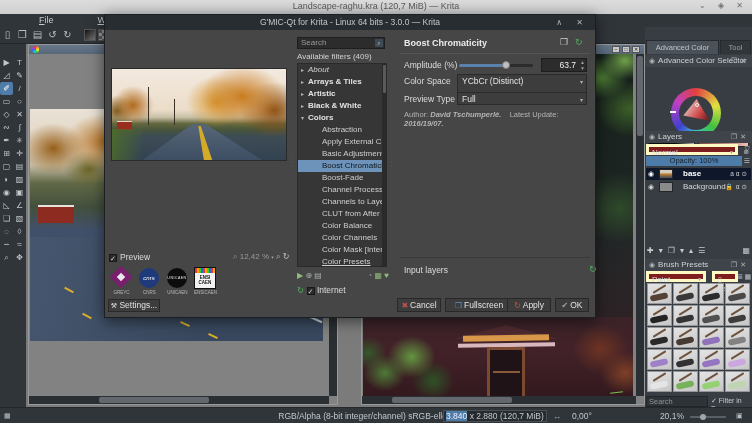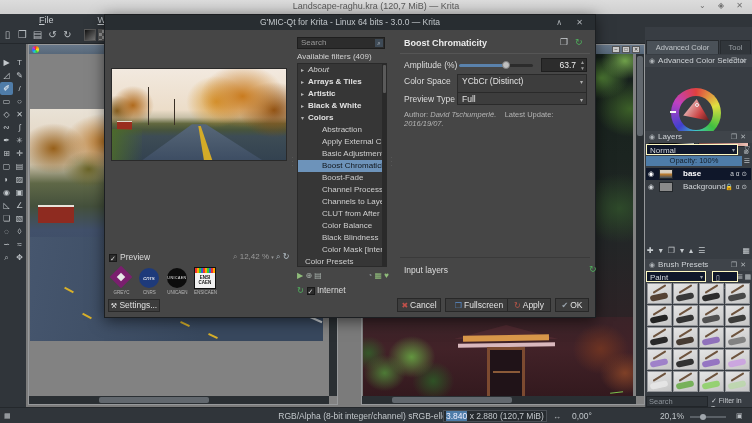--- a/index.html
+++ b/index.html
@@ -83,21 +83,21 @@
   #wheel-in{position:absolute;left:8px;top:8px;width:34px;height:34px;border-radius:50%;background:#383d43;}
   #tri{position:absolute;left:9px;top:9px;width:32px;height:32px;clip-path:polygon(52% 6%,92% 74%,10% 58%);
     background:linear-gradient(125deg,#f0eeee 8%,#cc4444 58%,#2a0a0a 96%);}
   #tri-marker{position:absolute;left:24px;top:15px;width:4px;height:4px;border:1px solid #eee;border-radius:50%;}
   #hue-marker{position:absolute;left:-1px;top:23px;width:6px;height:2px;background:#f4f4f4;}
   .gbar{position:absolute;top:112px;height:8px;border:1px solid #24282c;}
   #gbar1{left:3px;width:47px;background:linear-gradient(to right,#0a0a0a 60%,#b8b8b8);}
   #gbar2{left:53px;width:51px;background:linear-gradient(to right,#7e463e,#eec0b4);}
   .tinyico{position:absolute;font-size:7px;color:#b9bec2;}
   
-  .dd{background:#0f172a;border:1px solid #fef9c3;color:#d4d8dc;font-size:8px;line-height:9px;padding:1px 3px;position:absolute;}
+  .dd{background:#7f1d1d;border:3px solid #fef9c3;color:#d4d8dc;font-size:8px;line-height:9px;padding:1px 3px;position:absolute;}
   .dd .caret{position:absolute;right:2px;top:1px;font-size:6px;color:#9aa0a5;}
   #opacity-bar{position:absolute;left:1px;top:129px;width:96px;height:10px;background:#4e7ca8;color:#14202c;font-size:7.5px;text-align:center;line-height:10px;}
   .lrow{position:absolute;left:1px;width:105px;height:12px;font-size:8px;line-height:12px;color:#d2d6da;}
   .lrow.sel{background:#0f172a;color:#fff;}
   .lrow .eye{position:absolute;left:2px;top:0;font-size:7px;}
   .lrow .thumb{position:absolute;left:13px;top:1px;width:14px;height:10px;border:1px solid #23272b;}
   .lrow .lname{position:absolute;left:37px;top:0;}
   .lrow .ric{position:absolute;right:2px;top:0;font-size:6.5px;letter-spacing:2px;color:#cfd3d7;}
   #layer-btns{position:absolute;left:2px;top:219px;width:103px;height:12px;font-size:8px;color:#c6cbcf;}
   #layer-btns span{margin-right:5px;}
@@ -162,21 +162,21 @@
   #p-sep{position:absolute;left:295px;top:38px;width:190px;height:1px;background:#3a3a3a;border-bottom:1px solid #555;}
   .plabel{position:absolute;left:299px;font-size:8.5px;color:#dedede;}
   #amp-slider{position:absolute;left:354px;top:49px;width:74px;height:3px;background:#2c2c2c;border-radius:2px;}
   #amp-fill{position:absolute;left:0;top:0;height:3px;background:#5a82ac;border-radius:2px;}
   #amp-handle{position:absolute;top:-3px;width:8px;height:8px;border-radius:50%;background:#bfbfbf;border:1px solid #7e7e7e;}
   #amp-spin{position:absolute;left:436px;top:43px;width:46px;height:14px;background:#2c2c2c;border:1px solid #1e1e1e;color:#efefef;font-size:8.5px;line-height:12px;padding-right:10px;text-align:right;}
   #amp-spin .ud{position:absolute;right:1px;top:0;font-size:5px;color:#9a9a9a;line-height:6px;}
   .gdd{position:absolute;background:#3d3d3d;border:1px solid #2a2a2a;color:#e2e2e2;font-size:8.5px;line-height:11px;padding:1px 4px;}
   .gdd .caret{position:absolute;right:3px;top:2px;font-size:6px;color:#b0b0b0;}
   #author{position:absolute;left:299px;top:95px;font-size:7.5px;color:#b4b4b4;}
-  #author i{font-style:italic;}
+  #author i{font-style:italic;font-weight:bold;}
   #p-sep2{position:absolute;left:295px;top:242px;width:190px;height:1px;background:#3a3a3a;}
   #gmic-btns{position:absolute;left:0;top:283px;width:486px;height:15px;}
   .gbtn{position:absolute;top:0;height:14px;background:#3d3d3d;border:1px solid #282828;color:#e2e2e2;font-size:8.5px;line-height:12px;text-align:center;}
   .gbtn .bic{font-size:8px;margin-right:2px;}
 </style>
 </head>
 <body>
 
 <div id="titlebar">
   <div class="t">Landscape-raghu.kra (120,7 MiB) — Krita</div>
@@ -499,23 +499,23 @@
       <div class="f-item b" style="padding-left: 3px;"><span class="arr">▾</span><span>Colors</span></div>
       <div class="f-item" style="padding-left: 17px;"><span class="arr"></span><span>Abstraction</span></div>
       <div class="f-item" style="padding-left: 17px;"><span class="arr"></span><span>Apply External CLUT</span></div>
       <div class="f-item" style="padding-left: 17px;"><span class="arr"></span><span>Basic Adjustments</span></div>
       <div class="f-item sel" style="padding-left: 17px;"><span class="arr"></span><span>Boost Chromaticity</span></div>
       <div class="f-item" style="padding-left: 17px;"><span class="arr"></span><span>Boost-Fade</span></div>
       <div class="f-item" style="padding-left: 17px;"><span class="arr"></span><span>Channel Processing</span></div>
       <div class="f-item" style="padding-left: 17px;"><span class="arr"></span><span>Channels to Layers</span></div>
       <div class="f-item" style="padding-left: 17px;"><span class="arr"></span><span>CLUT from After - Before</span></div>
       <div class="f-item" style="padding-left: 17px;"><span class="arr"></span><span>Color Balance</span></div>
-      <div class="f-item" style="padding-left: 17px;"><span class="arr"></span><span>Black Blindness</span></div>
+      <div class="f-item" style="padding-left: 17px;"><span class="arr"></span><span>Color Channels</span></div>
       <div class="f-item" style="padding-left: 17px;"><span class="arr"></span><span>Color Mask [Interactive]</span></div>
-      <div class="f-item" style=""><span class="arr"></span><span>Color Presets</span></div>
+      <div class="f-item" style="padding-left: 17px; text-decoration: underline;"><span class="arr"></span><span>Color Presets</span></div>
     </div>
   <div id="f-vscroll" style="position:absolute;left:277px;top:49px;height:202px;width:5px;background:#2a2a2a;">
     <div class="vthumb" style="position:absolute;left:1px;width:3px;top:1px;height:28px;background:#5a5a5a;border-radius:1px;"></div>
   </div>
   <div id="fave-row">
     <span>▶</span>
     <span style="color:#aab4ae;">⊕</span>
     <span style="color:#aab4ae;">▤</span>
     <span class="r">
       <span style="color:#8a9096;">◔</span>

